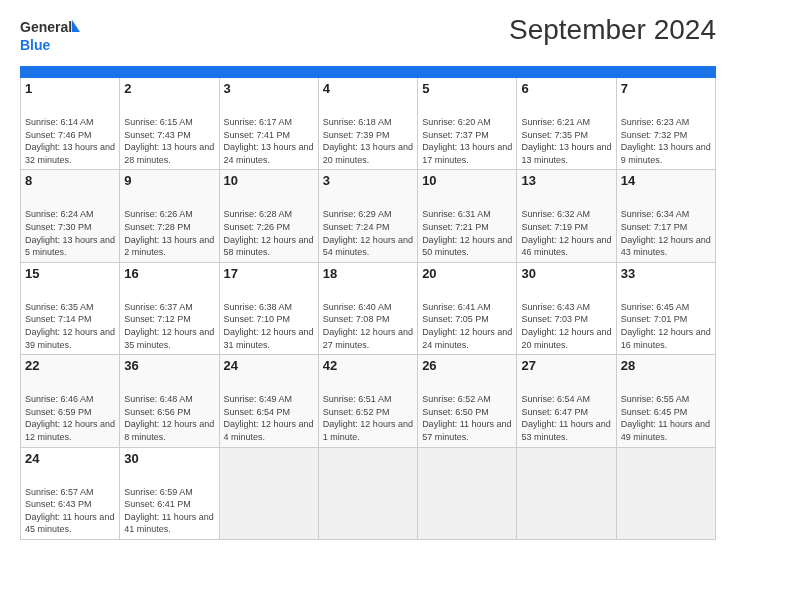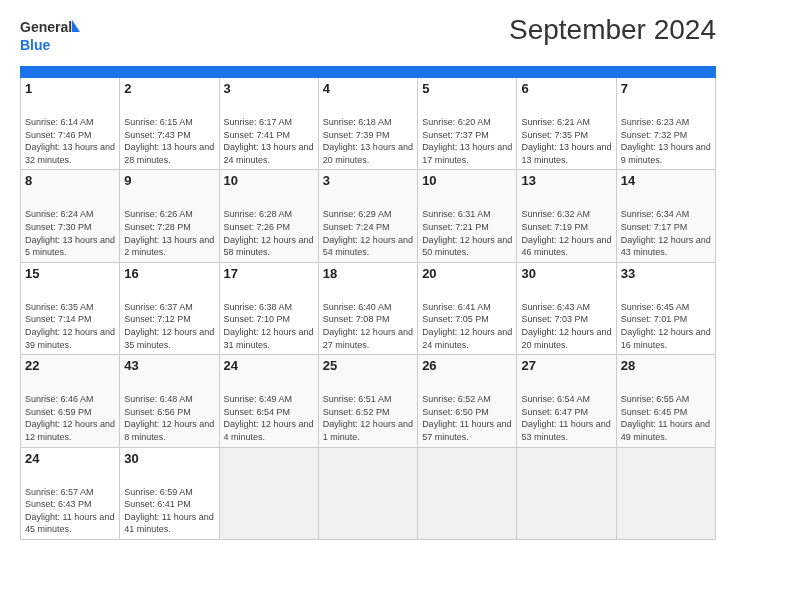--- a/index.html
+++ b/index.html
@@ -292,37 +292,37 @@
         <tr>
           <td>
         <span class="day-num">22</span>
         <div class="day-info">
           Sunrise: 6:46 AM<br>
           Sunset: 6:59 PM<br>
           Daylight: 12 hours and 12 minutes.
         </div>
       </td>
           <td>
-        <span class="day-num">43</span>
+        <span class="day-num">36</span>
         <div class="day-info">
           Sunrise: 6:48 AM<br>
           Sunset: 6:56 PM<br>
           Daylight: 12 hours and 8 minutes.
         </div>
       </td>
           <td>
         <span class="day-num">24</span>
         <div class="day-info">
           Sunrise: 6:49 AM<br>
           Sunset: 6:54 PM<br>
           Daylight: 12 hours and 4 minutes.
         </div>
       </td>
           <td>
-        <span class="day-num">25</span>
+        <span class="day-num">42</span>
         <div class="day-info">
           Sunrise: 6:51 AM<br>
           Sunset: 6:52 PM<br>
           Daylight: 12 hours and 1 minute.
         </div>
       </td>
           <td>
         <span class="day-num">26</span>
         <div class="day-info">
           Sunrise: 6:52 AM<br>

